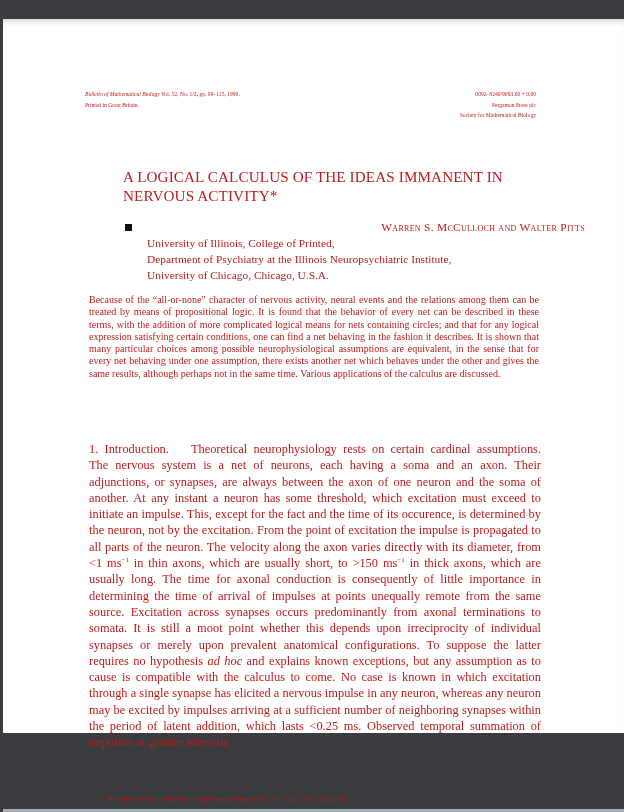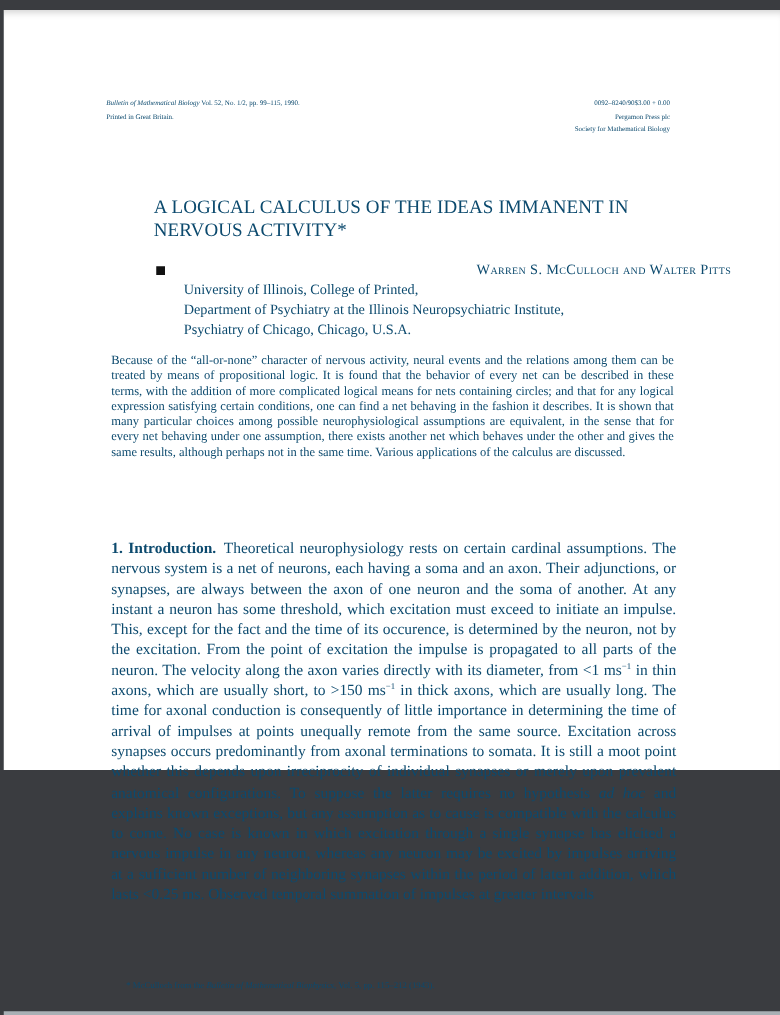--- a/index.html
+++ b/index.html
@@ -12,27 +12,27 @@
     }
     .viewer {
       position: absolute;
       left: 0; top: 0;
       width: 624px; height: 812px;
       background: #3a3c40;
     }
     .page {
       position: absolute;
       left: 3px;
-      top: 8px;
+      top: 19px;
       width: 621px;
-      height: 608px;
+      height: 714px;
       background: #ffffff;
       box-shadow: inset 0 6px 6px -4px rgba(0,0,0,0.18);
       font-family: "Liberation Serif", "DejaVu Serif", serif;
-      color: #0c4a6e;
+      color: #b91c1c;
     }
     .bottom-edge {
       position: absolute;
       left: 3px;
       top: 809px;
       width: 621px;
       height: 3px;
       background: #a9b0b5;
     }
     .hdr-left {
@@ -95,21 +95,21 @@
     }
     .body-text {
       position: absolute;
       left: 86px;
       top: 422px;
       width: 452px;
       font-size: 12.4px;
       line-height: 16.3px;
       text-align: justify;
     }
-    .body-text .sec-heading { font-weight: bold; margin-right: 6px; }
+    .body-text .sec-heading { font-weight: normal; margin-right: 22px; }
     .body-text sup { font-size: 7px; line-height: 0; }
     .footnote {
       position: absolute;
       left: 98px;
       top: 775px;
       font-size: 7px;
       line-height: 10px;
     }
     .footnote .it { font-style: italic; }
     .page-number {
@@ -141,21 +141,21 @@
       <div>A LOGICAL CALCULUS OF THE IDEAS IMMANENT IN</div>
       <div>NERVOUS ACTIVITY*</div>
     </div>
 
     <div class="authors-block">
       <span class="bullet"></span>
       <div class="lines">
         <div class="names">Warren S. McCulloch and Walter Pitts</div>
         <div>University of Illinois, College of Printed,</div>
         <div>Department of Psychiatry at the Illinois Neuropsychiatric Institute,</div>
-        <div>Psychiatry of Chicago, Chicago, U.S.A.</div>
+        <div>University of Chicago, Chicago, U.S.A.</div>
       </div>
     </div>
 
     <div class="abstract">Because of the “all-or-none” character of nervous activity, neural events and the relations among them can be treated by means of propositional logic. It is found that the behavior of every net can be described in these terms, with the addition of more complicated logical means for nets containing circles; and that for any logical expression satisfying certain conditions, one can find a net behaving in the fashion it describes. It is shown that many particular choices among possible neurophysiological assumptions are equivalent, in the sense that for every net behaving under one assumption, there exists another net which behaves under the other and gives the same results, although perhaps not in the same time. Various applications of the calculus are discussed.</div>
 
     <div class="body-text"><span class="sec-heading">1. Introduction.</span><span>Theoretical neurophysiology rests on certain cardinal assumptions. The nervous system is a net of neurons, each having a soma and an axon. Their adjunctions, or synapses, are always between the axon of one neuron and the soma of another. At any instant a neuron has some threshold, which excitation must exceed to initiate an impulse. This, except for the fact and the time of its occurence, is determined by the neuron, not by the excitation. From the point of excitation the impulse is propagated to all parts of the neuron. The velocity along the axon varies directly with its diameter, from &lt;1 ms</span><sup>−1</sup><span> in thin axons, which are usually short, to &gt;150 ms</span><sup>−1</sup><span> in thick axons, which are usually long. The time for axonal conduction is consequently of little importance in determining the time of arrival of impulses at points unequally remote from the same source. Excitation across synapses occurs predominantly from axonal terminations to somata. It is still a moot point whether this depends upon irreciprocity of individual synapses or merely upon prevalent anatomical configurations. To suppose the latter requires no hypothesis </span><i>ad hoc</i><span> and explains known exceptions, but any assumption as to cause is compatible with the calculus to come. No case is known in which excitation through a single synapse has elicited a nervous impulse in any neuron, whereas any neuron may be excited by impulses arriving at a sufficient number of neighboring synapses within the period of latent addition, which lasts &lt;0.25 ms. Observed temporal summation of impulses at greater intervals</span></div>
 
     <div class="footnote"><span>* McCulloch from the </span><span class="it">Bulletin of Mathematical Biophysics</span><span>, Vol. 5, pp. 115–212 (1943).</span></div>
 
     <div class="page-number">99</div>

